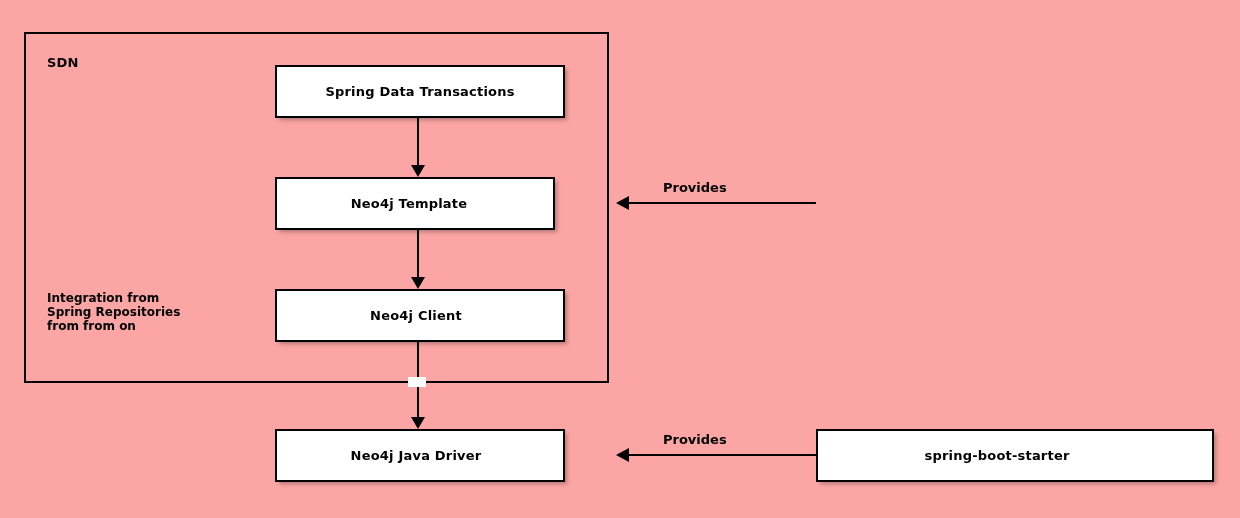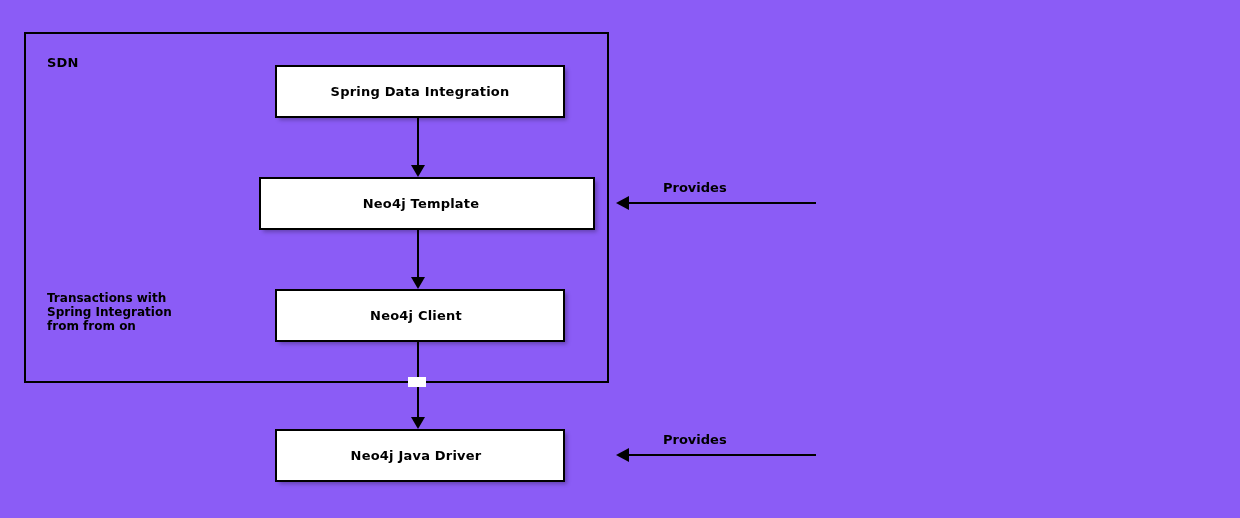--- a/index.html
+++ b/index.html
@@ -8,21 +8,21 @@
     background: #ffffff;
   }
   body {
     font-family: "DejaVu Sans", "Liberation Sans", sans-serif;
     -webkit-font-smoothing: antialiased;
   }
   #canvas {
     position: relative;
     width: 1240px;
     height: 518px;
-    background: #8b5cf6;
+    background: #fca5a5;
     overflow: hidden;
   }
 
   
   .sdn-container {
     position: absolute;
     left: 24px;
     top: 32px;
     width: 585px;
     height: 351px;
@@ -65,21 +65,21 @@
   .node .node-label {
     font-size: 13px;
     font-weight: bold;
     color: #000000;
     letter-spacing: 0.2px;
     white-space: nowrap;
     text-align: center;
   }
 
   .node-repos     { left: 275px; top: 65px;  width: 290px; height: 53px; }
-  .node-template  { left: 259px; top: 177px; width: 336px; height: 53px; justify-content: center; }
+  .node-template  { left: 275px; top: 177px; width: 280px; height: 53px; justify-content: center; }
   .node-client    { left: 275px; top: 289px; width: 290px; height: 53px; }
   .node-driver    { left: 275px; top: 429px; width: 290px; height: 53px; }
 
   .node-sdn-starter    { left: 816px; top: 177px; width: 398px; height: 53px; }
   .node-spring-starter { left: 816px; top: 429px; width: 398px; height: 53px; }
 
   
   .node-template .node-label { transform: translateX(-6px); }
   .node-client   .node-label { transform: translateX(-4px); text-align: center; }
   .node-driver   .node-label { transform: translateX(-4px); }
@@ -154,42 +154,45 @@
 </style>
 </head>
 <body>
 
 <div id="canvas">
 
   <div class="sdn-container"></div>
   <div class="sdn-label">SDN</div>
 
   <div class="annotation">
-    <div>Transactions with</div>
-    <div>Spring Integration</div>
+    <div>Integration from</div>
+    <div>Spring Repositories</div>
     <div>from from on</div>
   </div>
 
   <div class="node node-repos">
-    <span class="node-label">Spring Data Integration</span>
+    <span class="node-label">Spring Data Transactions</span>
   </div>
 
   <div class="node node-template">
     <span class="node-label">Neo4j Template</span>
   </div>
 
   <div class="node node-client">
     <span class="node-label">Neo4j Client</span>
   </div>
 
   <div class="node node-driver">
     <span class="node-label">Neo4j Java Driver</span>
   </div>
 
 
+  <div class="node node-spring-starter">
+    <span class="node-label">spring-boot-starter</span>
+  </div>
 
   <div class="v-line conn-repos-template"></div>
   <div class="arrow-down arr-repos-template"></div>
 
   <div class="v-line conn-template-client"></div>
   <div class="arrow-down arr-template-client"></div>
 
   <div class="v-line conn-client-driver"></div>
   <div class="border-gap"></div>
   <div class="arrow-down arr-client-driver"></div>

